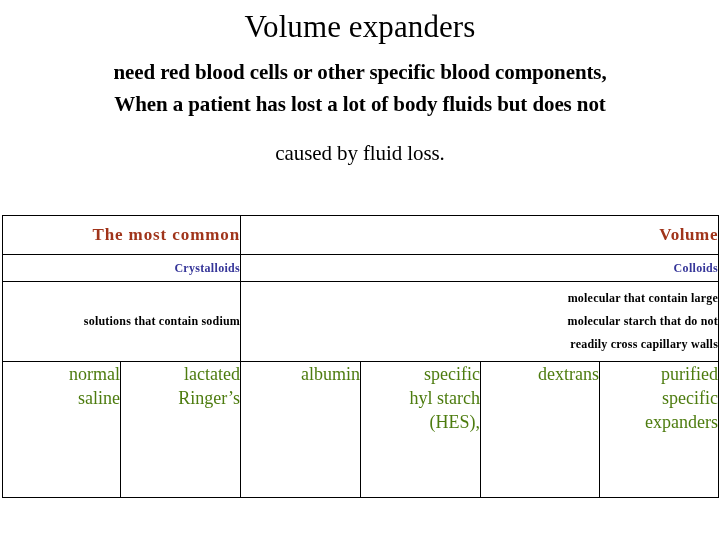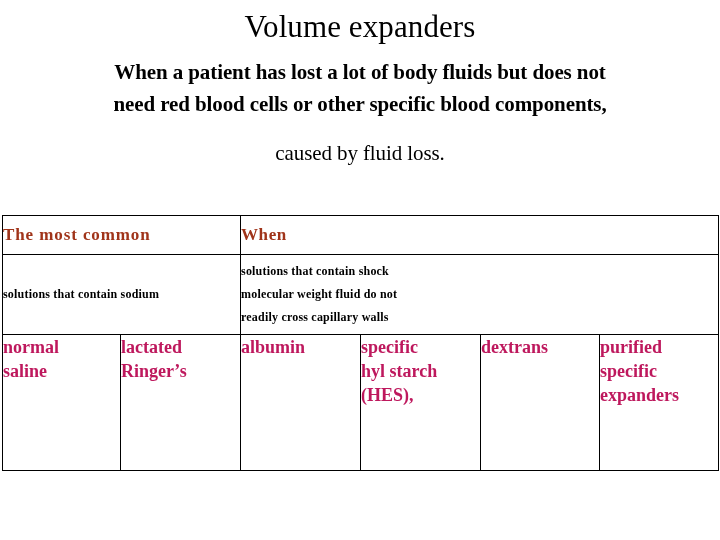--- a/index.html
+++ b/index.html
@@ -67,21 +67,21 @@
     left: 2px;
     top: 215px;
     width: 716px;
     border-collapse: collapse;
     table-layout: fixed;
   }
   .tbl td {
     border: 1.5px solid #000000;
     padding: 0;
     vertical-align: middle;
-    text-align: left;
+    text-align: right;
   }
 
   .r-head td {
     height: 38px;
   }
   .cell-head {
     font-size: 17px;
     font-weight: 700;
     color: var(--accent-red, #a0341a);
     letter-spacing: 0.6px;
@@ -114,63 +114,67 @@
     display: block;
     white-space: nowrap;
   }
 
   .r-items td {
     height: 135px;
     vertical-align: top;
   }
   .cell-item {
     font-size: 18px;
-    font-weight: 700;
-    color: #be185d;
+    font-weight: 400;
+    color: #4d7c0f;
     line-height: 24px;
     padding-top: 5px;
   }
   .cell-item .il {
     display: block;
   }
 </style>
 </head>
 <body style="background: rgb(255, 255, 255);">
 
 <div class="slide">
 
   <div class="title">Volume expanders</div>
 
   <div class="body-block">
+    <div class="body-line">need red blood cells or other specific blood components,</div>
     <div class="body-line">When a patient has lost a lot of body fluids but does not</div>
-    <div class="body-line">need red blood cells or other specific blood components,</div>
     <div class="body-line-last">caused by fluid loss.</div>
   </div>
 
   <table class="tbl">
     <colgroup>
       <col style="width:118px">
       <col style="width:120px">
       <col style="width:120px">
       <col style="width:120px">
       <col style="width:119px">
       <col style="width:119px">
     </colgroup>
     <tbody>
       <tr class="r-head">
         <td class="cell-head left-head" colspan="2">The most common</td>
-        <td class="cell-head" colspan="4">When</td>
-      </tr>
-
+        <td class="cell-head" colspan="4">Volume</td>
+      </tr>
+
+      <tr class="r-sub">
+        <td class="cell-sub" colspan="2">Crystalloids</td>
+        <td class="cell-sub" colspan="4">Colloids</td>
+      </tr>
 
       <tr class="r-desc">
         <td class="cell-desc" colspan="2">solutions that contain sodium</td>
         <td class="cell-desc" colspan="4">
-          <span class="dl">solutions that contain shock</span>
-          <span class="dl">molecular weight  fluid do not</span>
+          <span class="dl">molecular that contain large</span>
+          <span class="dl">molecular starch  that do not</span>
           <span class="dl">readily cross capillary walls</span>
         </td>
       </tr>
 
       <tr class="r-items">
         <td class="cell-item">
           <span class="il">normal</span>
           <span class="il">saline</span>
         </td>
         <td class="cell-item">

